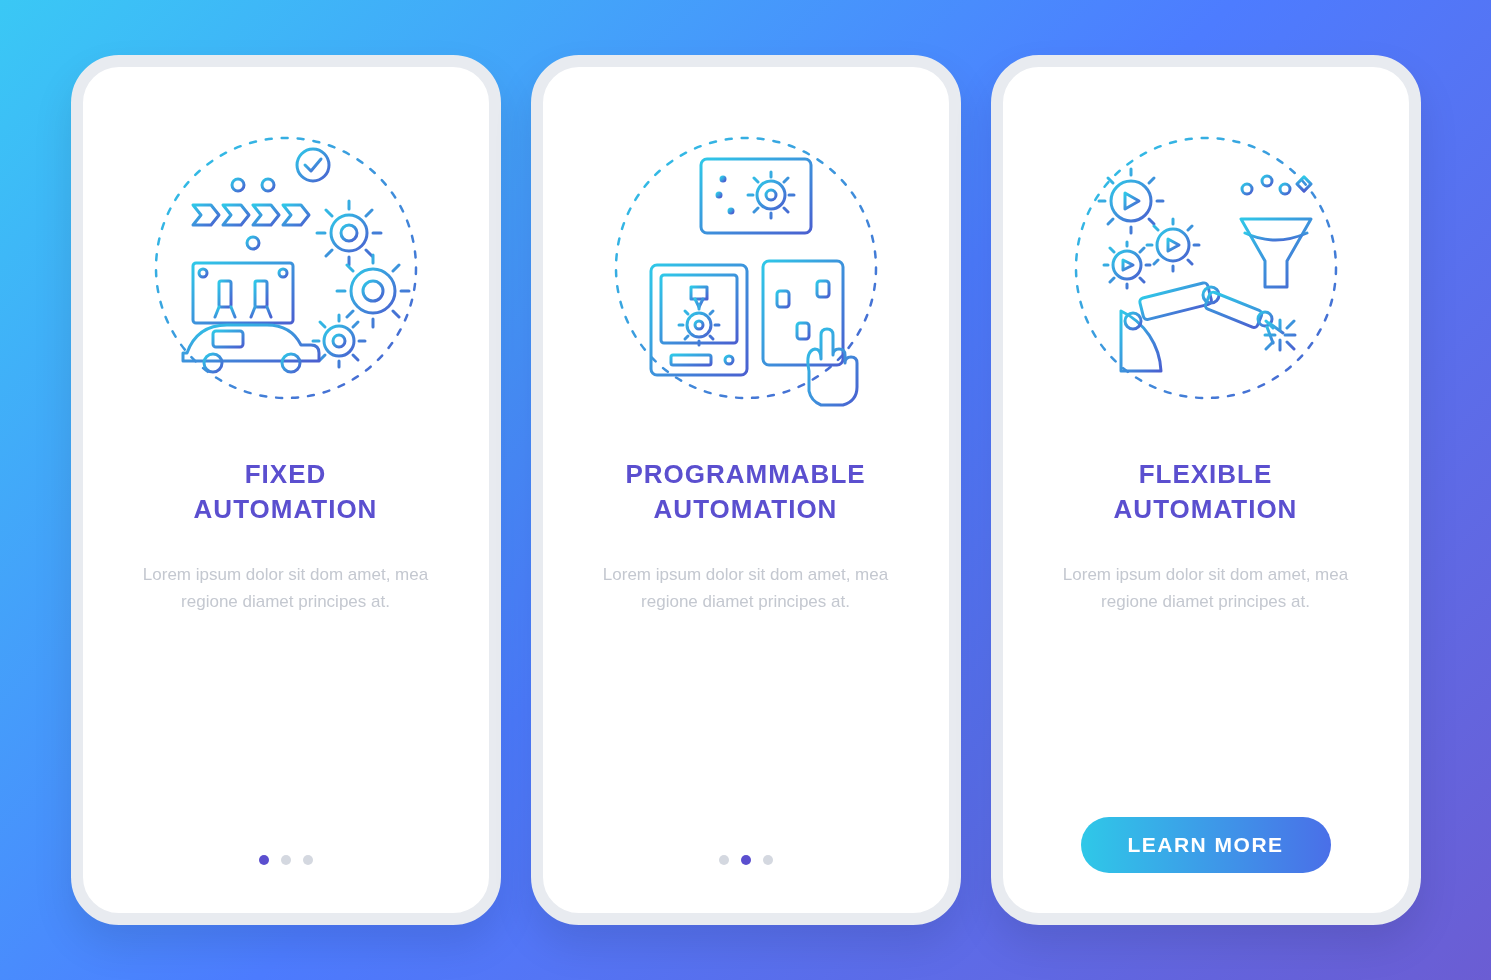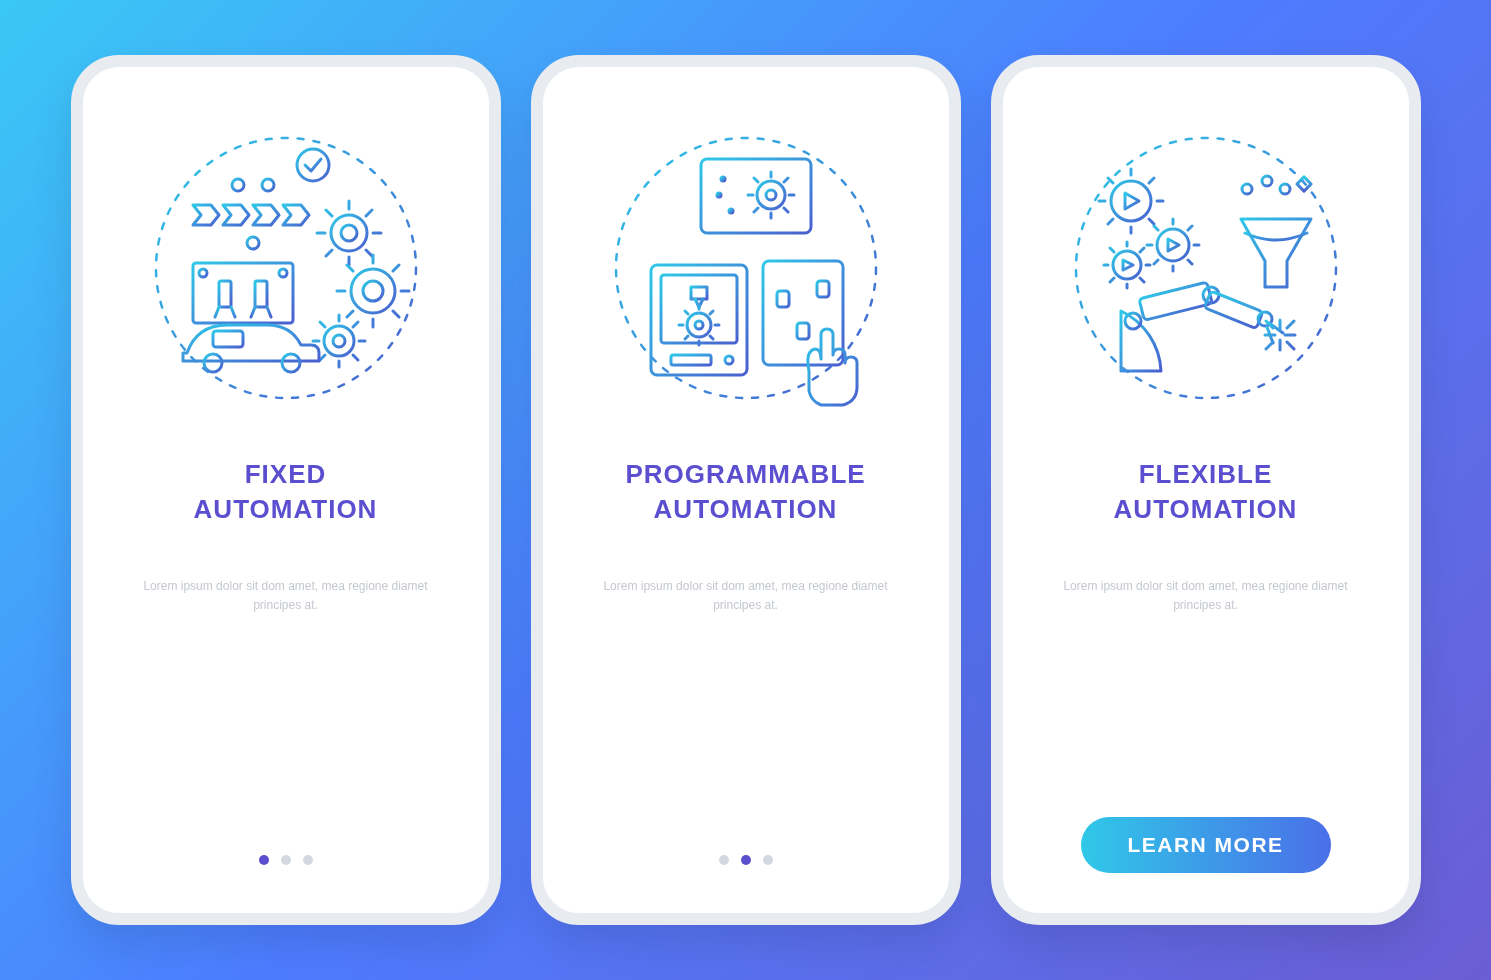--- a/index.html
+++ b/index.html
@@ -36,24 +36,24 @@
   margin-bottom: 44px;
 }
 .illustration svg { width: 100%; height: 100%; }
 .title {
   font-size: 26px;
   font-weight: 700;
   color: #5B4FCF;
   text-align: center;
   letter-spacing: 1px;
   line-height: 1.35;
-  margin-bottom: 50px;
+  margin-bottom: 35px;
 }
 .body-text {
-  font-size: 12px;
+  font-size: 17px;
   color: #C4C8D0;
   text-align: center;
   line-height: 1.55;
   max-width: 300px;
 }
 .dots {
   position: absolute;
   bottom: 48px;
   display: flex;
   gap: 12px;

